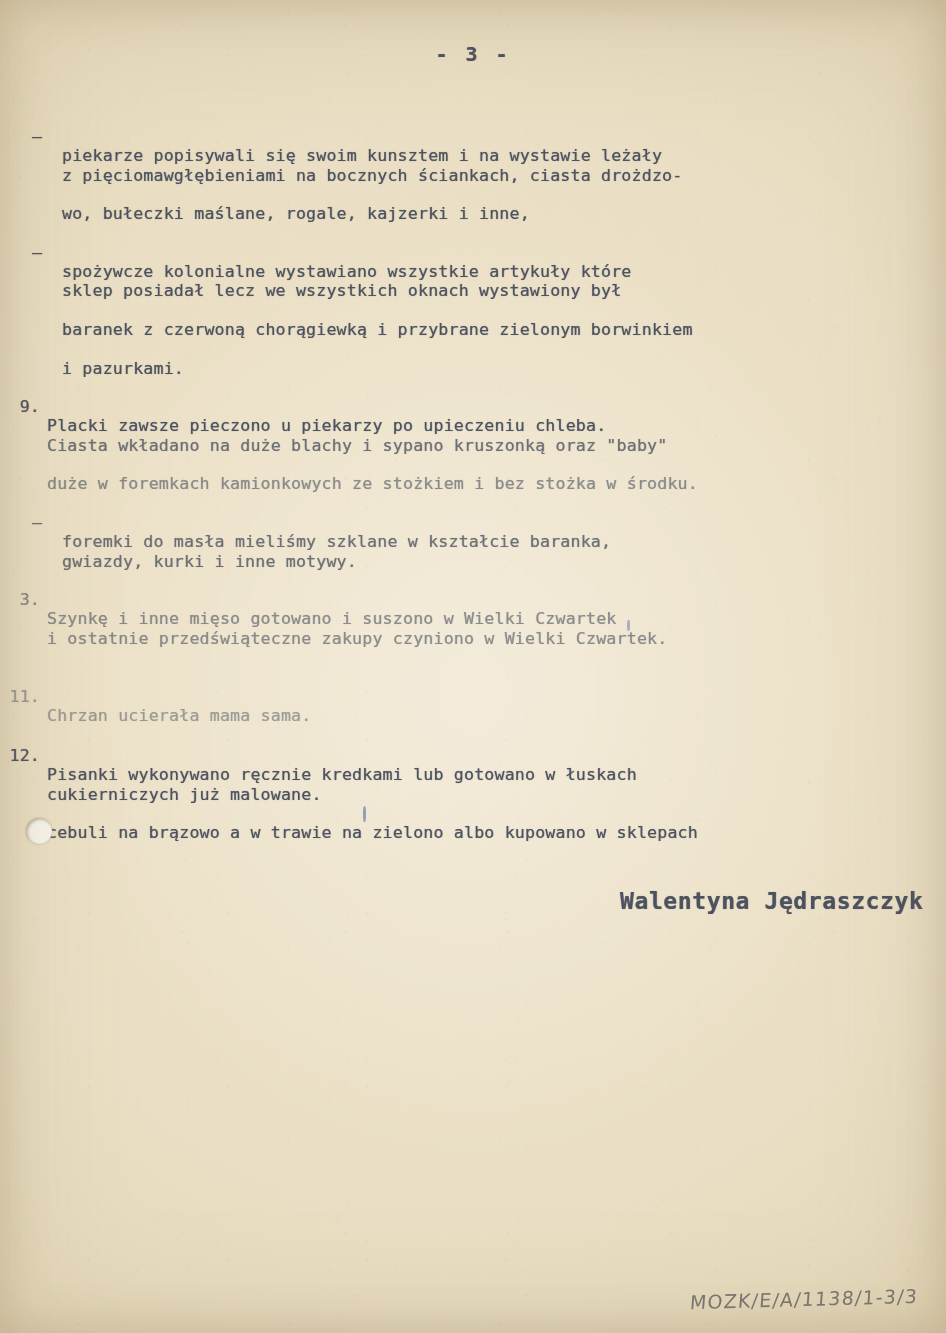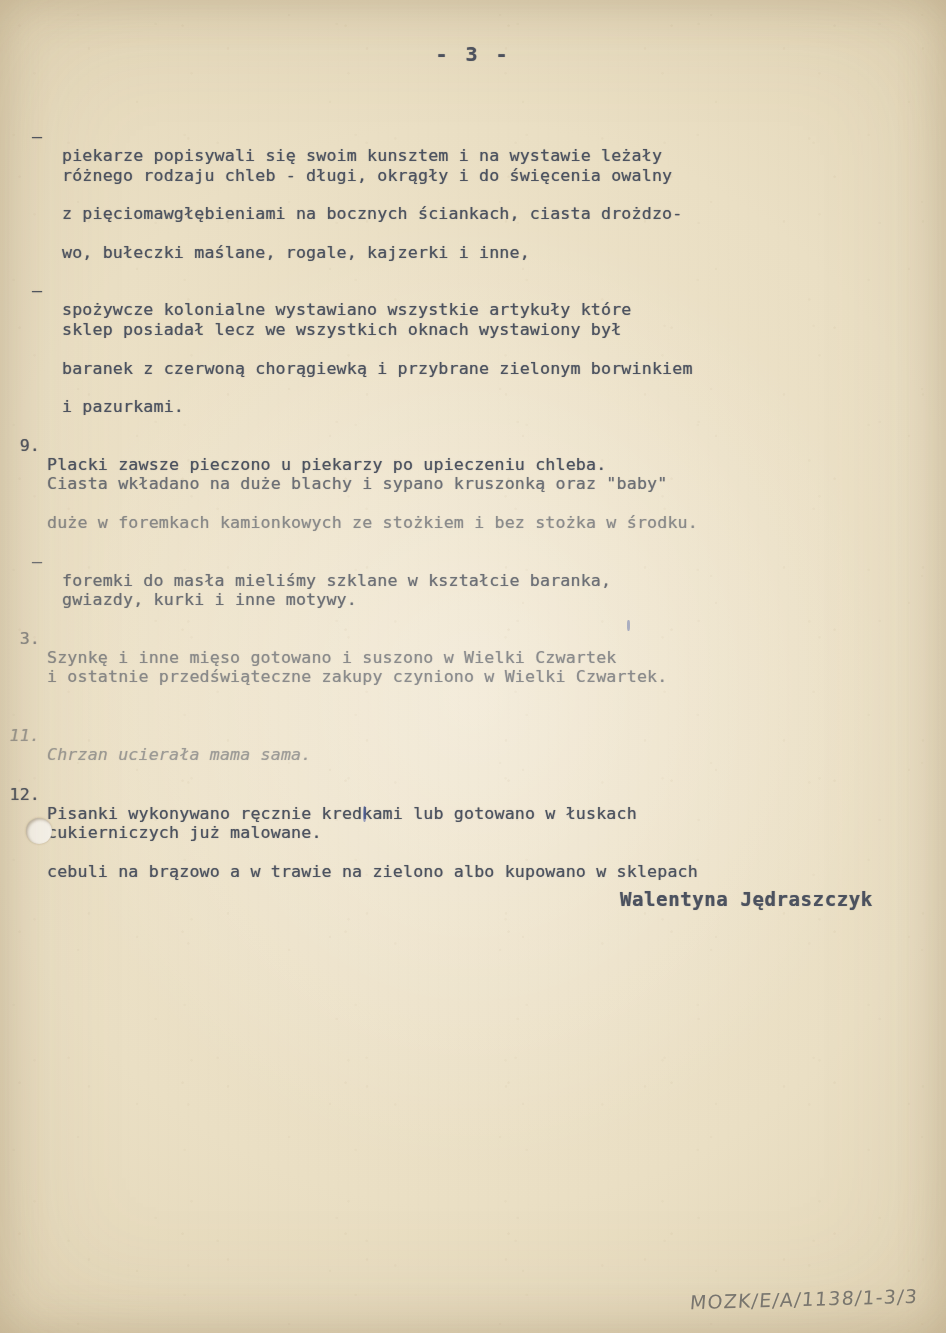--- a/index.html
+++ b/index.html
@@ -117,29 +117,29 @@
   }
   .line .bullet {
     position: absolute;
     left: 32px;
   }
   .line.indent .txt { left: 62px; }
 
   
   .fade1 { opacity: .80; padding-left: 36px; }
   .fade2 { opacity: .62; padding-left: 27px; }
-  .fade3 { opacity: .50; font-style: italic; }
+  .fade3 { opacity: .50; }
   #gap-c { height: 20px; }
   #gap-d { height: 20px; }
 
   #signature {
     position: absolute;
     top: 888px;
     left: 620px;
-    font-size: 19px;
+    font-size: 23px;
     font-weight: bold;
     letter-spacing: .6px;
     text-align: center;
   }
 
   
   #punch {
     position: absolute;
     left: 26px;
     top: 818px;
@@ -182,23 +182,20 @@
 
   <div class="typed" id="pagenum">- 3 -</div>
 
   <div id="body-block">
 
     <div class="line indent">
       <span class="bullet">–</span>
       <span class="txt">piekarze popisywali się swoim kunsztem i na wystawie leżały</span>
     </div>
     <div class="line indent">
-      <span class="txt">różnego rodzaju chleb - długi, okrągły i do święcenia owalny</span>
-    </div>
-    <div class="line indent">
       <span class="txt">z pięciomawgłębieniami na bocznych ściankach, ciasta drożdzo-</span>
     </div>
     <div class="line indent">
       <span class="txt">wo, bułeczki maślane, rogale, kajzerki i inne,</span>
     </div>
 
     <div class="line indent">
       <span class="bullet">–</span>
       <span class="txt">spożywcze kolonialne wystawiano wszystkie artykuły które</span>
     </div>

